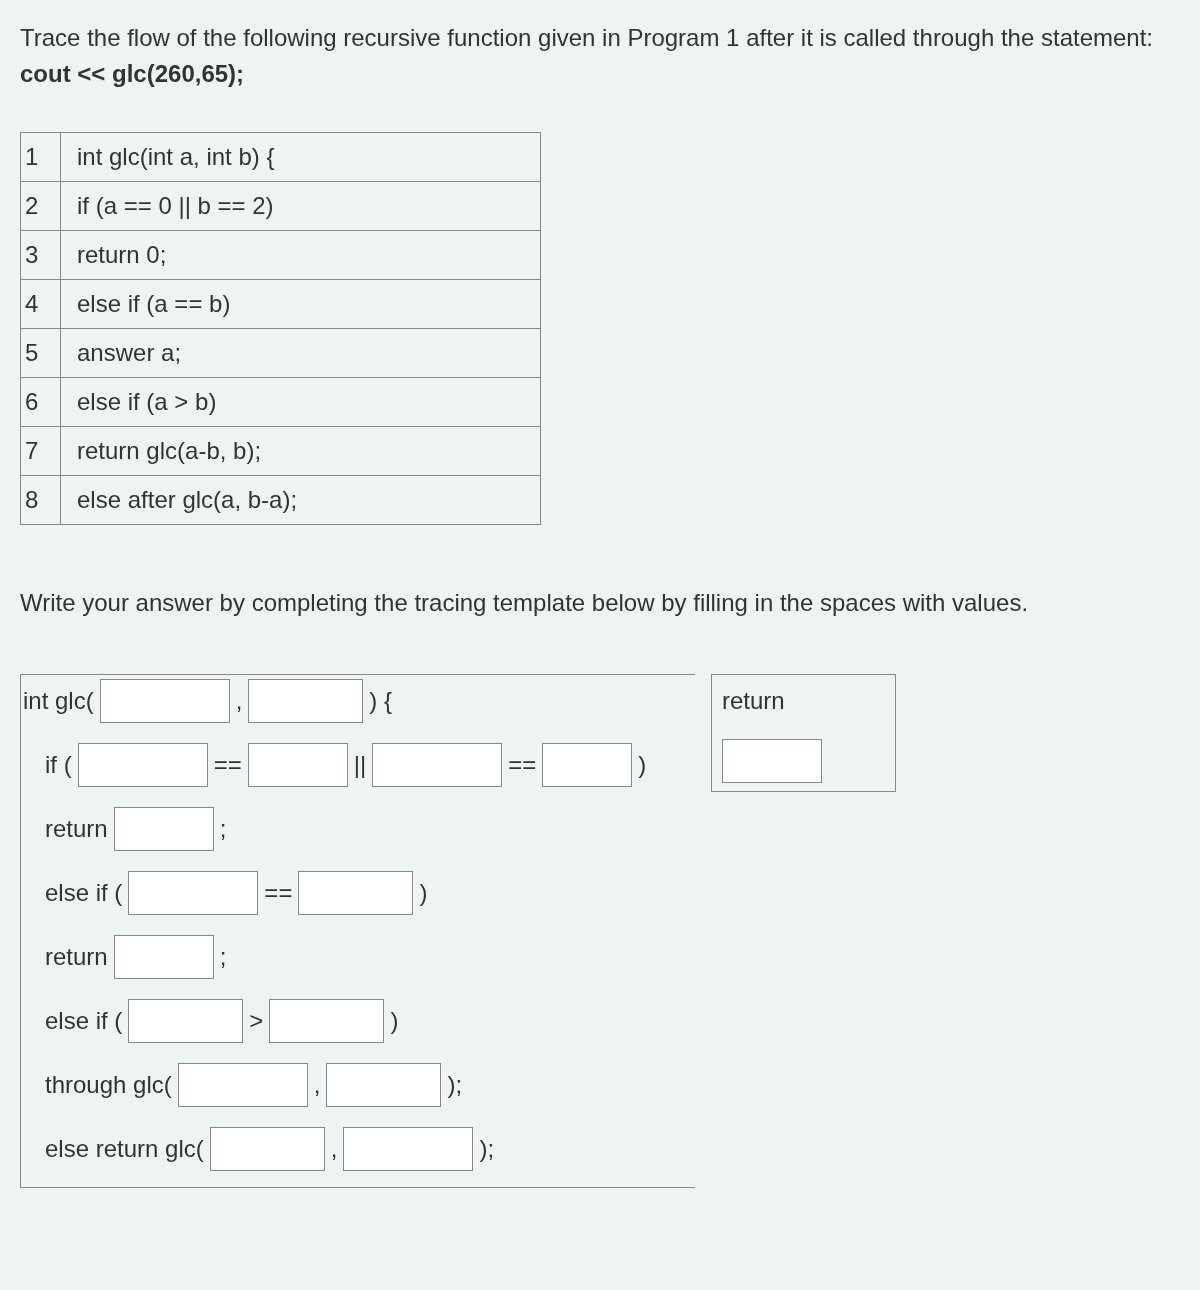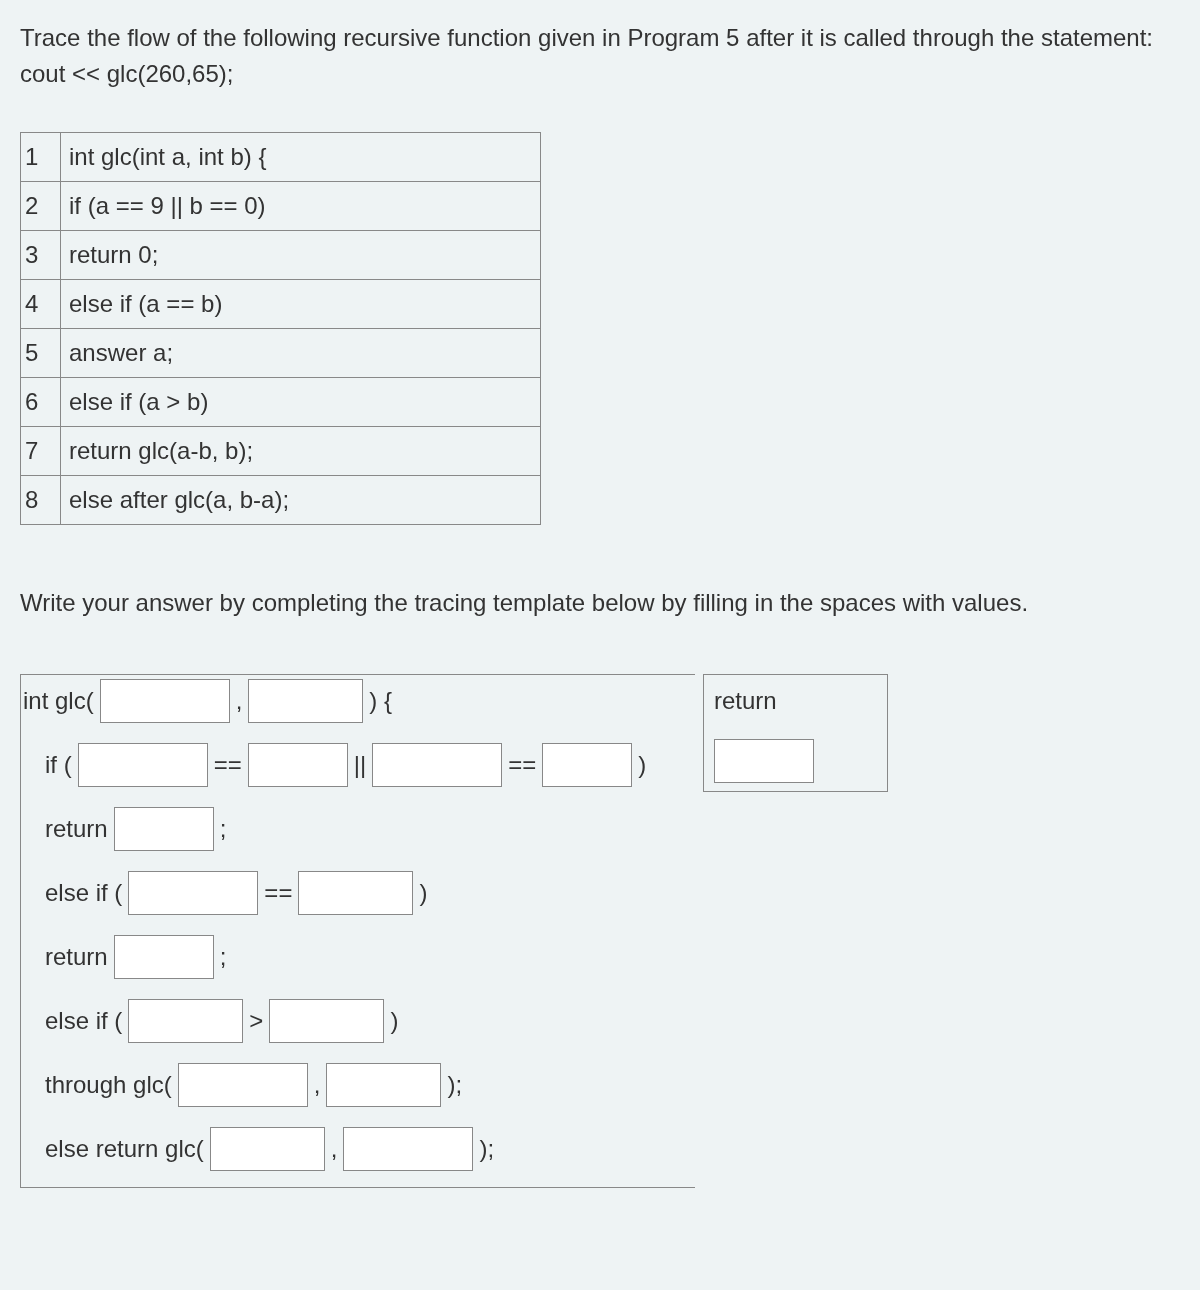--- a/index.html
+++ b/index.html
@@ -12,48 +12,48 @@
       background-color: #eef3f4;
       padding: 20px;
       font-size: 24px;
       color: #333;
       line-height: 1.5;
     }
     .question-text {
       margin-bottom: 40px;
     }
     .question-text .bold {
-      font-weight: normal;
+      font-weight: bold;
     }
     .code-table {
       border-collapse: collapse;
       margin-bottom: 60px;
     }
     .code-table td {
       border: 1px solid #888;
       padding: 6px 10px;
       vertical-align: top;
       font-size: 24px;
     }
     .code-table .line-num {
       width: 40px;
       padding-left: 4px;
       padding-right: 4px;
     }
     .code-table .code-cell {
       width: 480px;
-      padding-left: 8px;
+      padding-left: 16px;
     }
     .instructions {
       margin-bottom: 53px;
     }
     .tracing-container {
       display: flex;
       align-items: flex-start;
-      gap: 8px;
+      gap: 16px;
     }
     .tracing-left {
       border: 1px solid #888;
       border-right: none;
       padding: 0;
       width: 675px;
     }
     .tracing-right {
       border: 1px solid #888;
       width: 185px;
@@ -89,33 +89,33 @@
     }
     input.blank.w130 { width: 130px; }
     input.blank.w115 { width: 115px; }
     input.blank.w100 { width: 100px; }
     input.blank.w90  { width: 90px; }
   </style>
 </head>
 <body>
 
 <div class="question-text">
-  <span>Trace the flow of the following recursive function given in Program 5 after it is called through the statement: </span>
+  <span>Trace the flow of the following recursive function given in Program 1 after it is called through the statement: </span>
   <span class="bold">cout &lt;&lt; glc(260,65);</span>
 </div>
 
 <table class="code-table">
   <tbody id="code-tbody">
       <tr>
         <td class="line-num">1</td>
         <td class="code-cell">int glc(int a, int b) {</td>
       </tr>
       <tr>
         <td class="line-num">2</td>
-        <td class="code-cell">if (a == 9 || b == 0)</td>
+        <td class="code-cell">if (a == 0 || b == 2)</td>
       </tr>
       <tr>
         <td class="line-num">3</td>
         <td class="code-cell">return 0;</td>
       </tr>
       <tr>
         <td class="line-num">4</td>
         <td class="code-cell">else if (a == b)</td>
       </tr>
       <tr>

